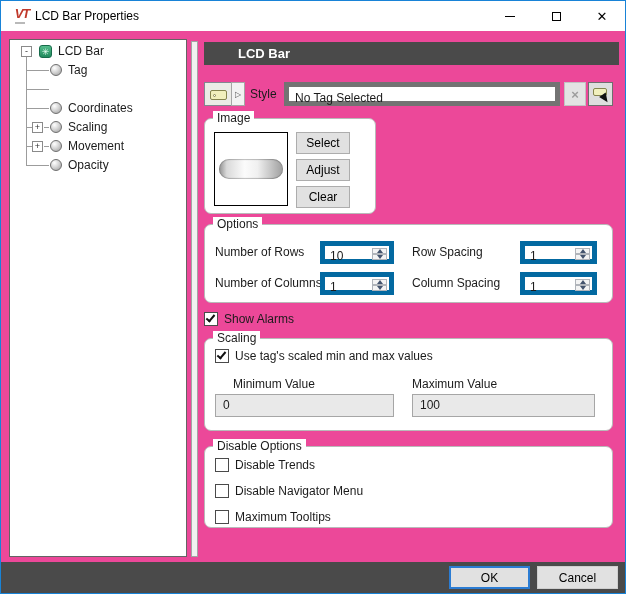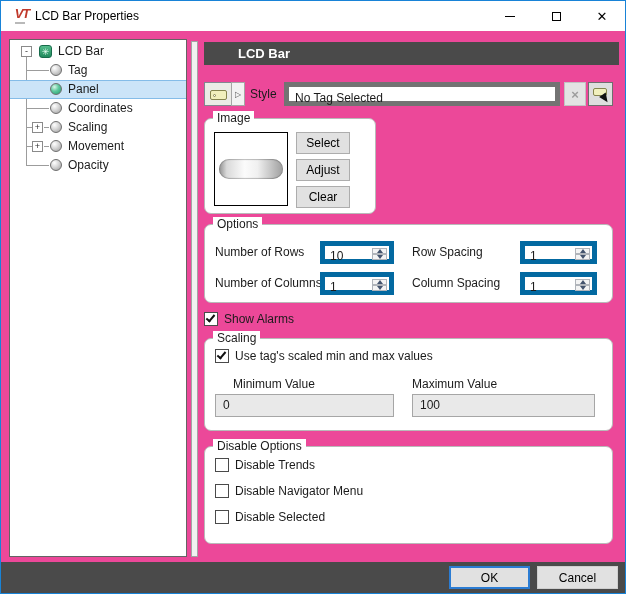--- a/index.html
+++ b/index.html
@@ -117,24 +117,20 @@
 
     <div class="trow" style="top:2px;">
       <span class="expander" style="left:11px;">-</span>
       <span class="rooticon">✳</span>
       <span class="tlabel" style="left:48px;">LCD Bar</span>
     </div>
     <div class="trow" style="top:21px;">
       <span class="bullet gray" style="left:40px;"></span>
       <span class="tlabel" style="left:58px;">Tag</span>
     </div>
-    <div class="trow sel" style="top:40px;">
-      <span class="bullet green" style="left:40px;top:2px;"></span>
-      <span class="tlabel" style="left:58px;top:-1px;">Panel</span>
-    </div>
     <div class="trow" style="top:59px;">
       <span class="bullet gray" style="left:40px;"></span>
       <span class="tlabel" style="left:58px;text-align:center;">Coordinates</span>
     </div>
     <div class="trow" style="top:78px;">
       <span class="expander" style="left:22px;">+</span>
       <span class="bullet gray" style="left:40px;"></span>
       <span class="tlabel" style="left:58px;">Scaling</span>
     </div>
     <div class="trow" style="top:97px;">
@@ -242,28 +238,28 @@
     <span class="cb checked" style="left:10px;top:10px;">
         <span class="mark"></span>
       </span>
     <span class="flabel" style="left:30px;top:10px;">Use tag's scaled min and max values</span>
     <span class="flabel" style="left:28px;top:38px;">Minimum Value</span>
     <span class="flabel" style="left:207px;top:38px;">Maximum Value</span>
     <div class="field-dis" style="left:10px;top:55px;width:179px;">0</div>
     <div class="field-dis" style="left:207px;top:55px;width:183px;">100</div>
   </div>
 
-  <div class="group" style="left:203px;top:445px;width:409px;height:98px;padding-left:20px;">
+  <div class="group" style="left:203px;top:445px;width:409px;height:82px;padding-left:20px;">
     <span class="legend">Disable Options</span>
     <span class="cb" style="left:10px;top:11px;"></span>
     <span class="flabel" style="left:30px;top:11px;">Disable Trends</span>
     <span class="cb" style="left:10px;top:37px;"></span>
     <span class="flabel" style="left:30px;top:37px;">Disable Navigator Menu</span>
     <span class="cb" style="left:10px;top:63px;"></span>
-    <span class="flabel" style="left:30px;top:63px;">Disable Selected</span>
+    <span class="flabel" style="left:30px;top:63px;">Maximum Tooltips</span>
   </div>
 
   <div class="footer">
     <div class="btn ok-btn">OK</div>
     <div class="btn cancel-btn">Cancel</div>
   </div>
 
 </div>
 
 </body></html>

